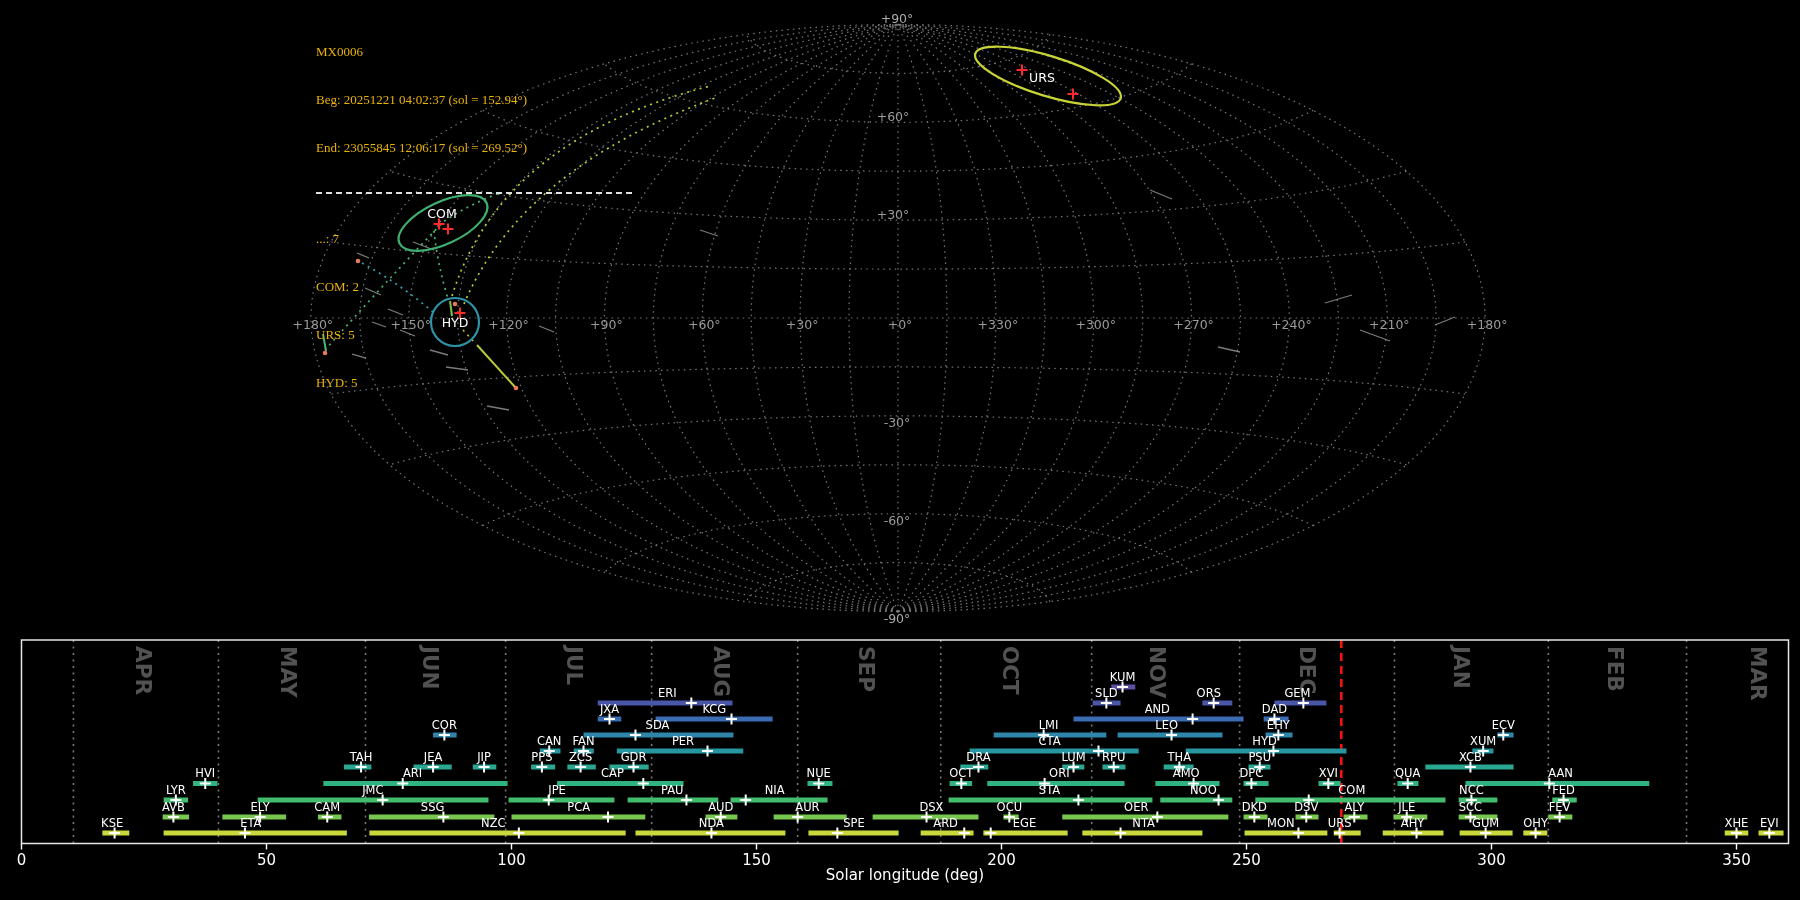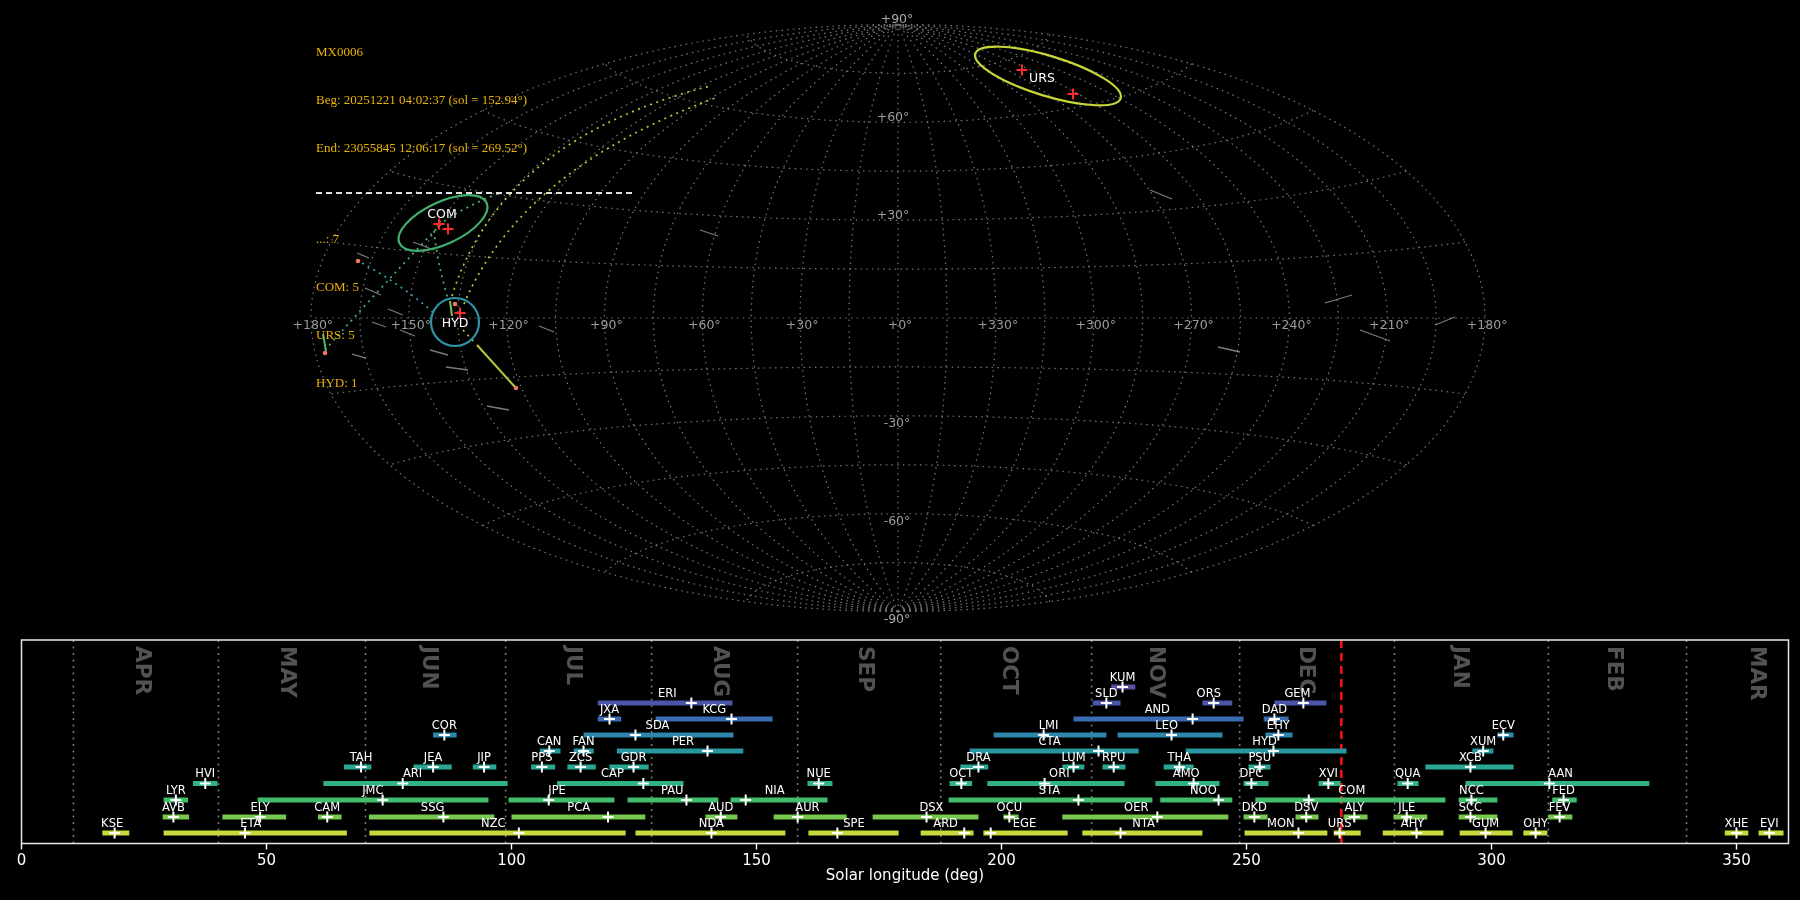--- a/index.html
+++ b/index.html
@@ -418,17 +418,17 @@
       <line x1="1736.5000000000002" y1="843.5" x2="1736.5000000000002" y2="849.5" stroke="#ffffff" stroke-width="1.4"></line>
       <text x="1736.5000000000002" y="864.5" class="tickLab" text-anchor="middle">350</text>
       <text x="905" y="879.5" class="axisLab" text-anchor="middle">Solar longitude (deg)</text>
     </svg>
   <div id="infoblock">
     <div>MX0006</div>
     <div>Beg: 20251221 04:02:37 (sol = 152.94°)</div>
     <div>End: 23055845 12:06:17 (sol = 269.52°)</div>
     <div id="info-sep"></div>
     <div>...: 7</div>
-    <div>COM: 5</div>
+    <div>COM: 2</div>
     <div>URS: 5</div>
-    <div>HYD: 1</div>
+    <div>HYD: 5</div>
   </div>
 </div>
 
 </body></html>

